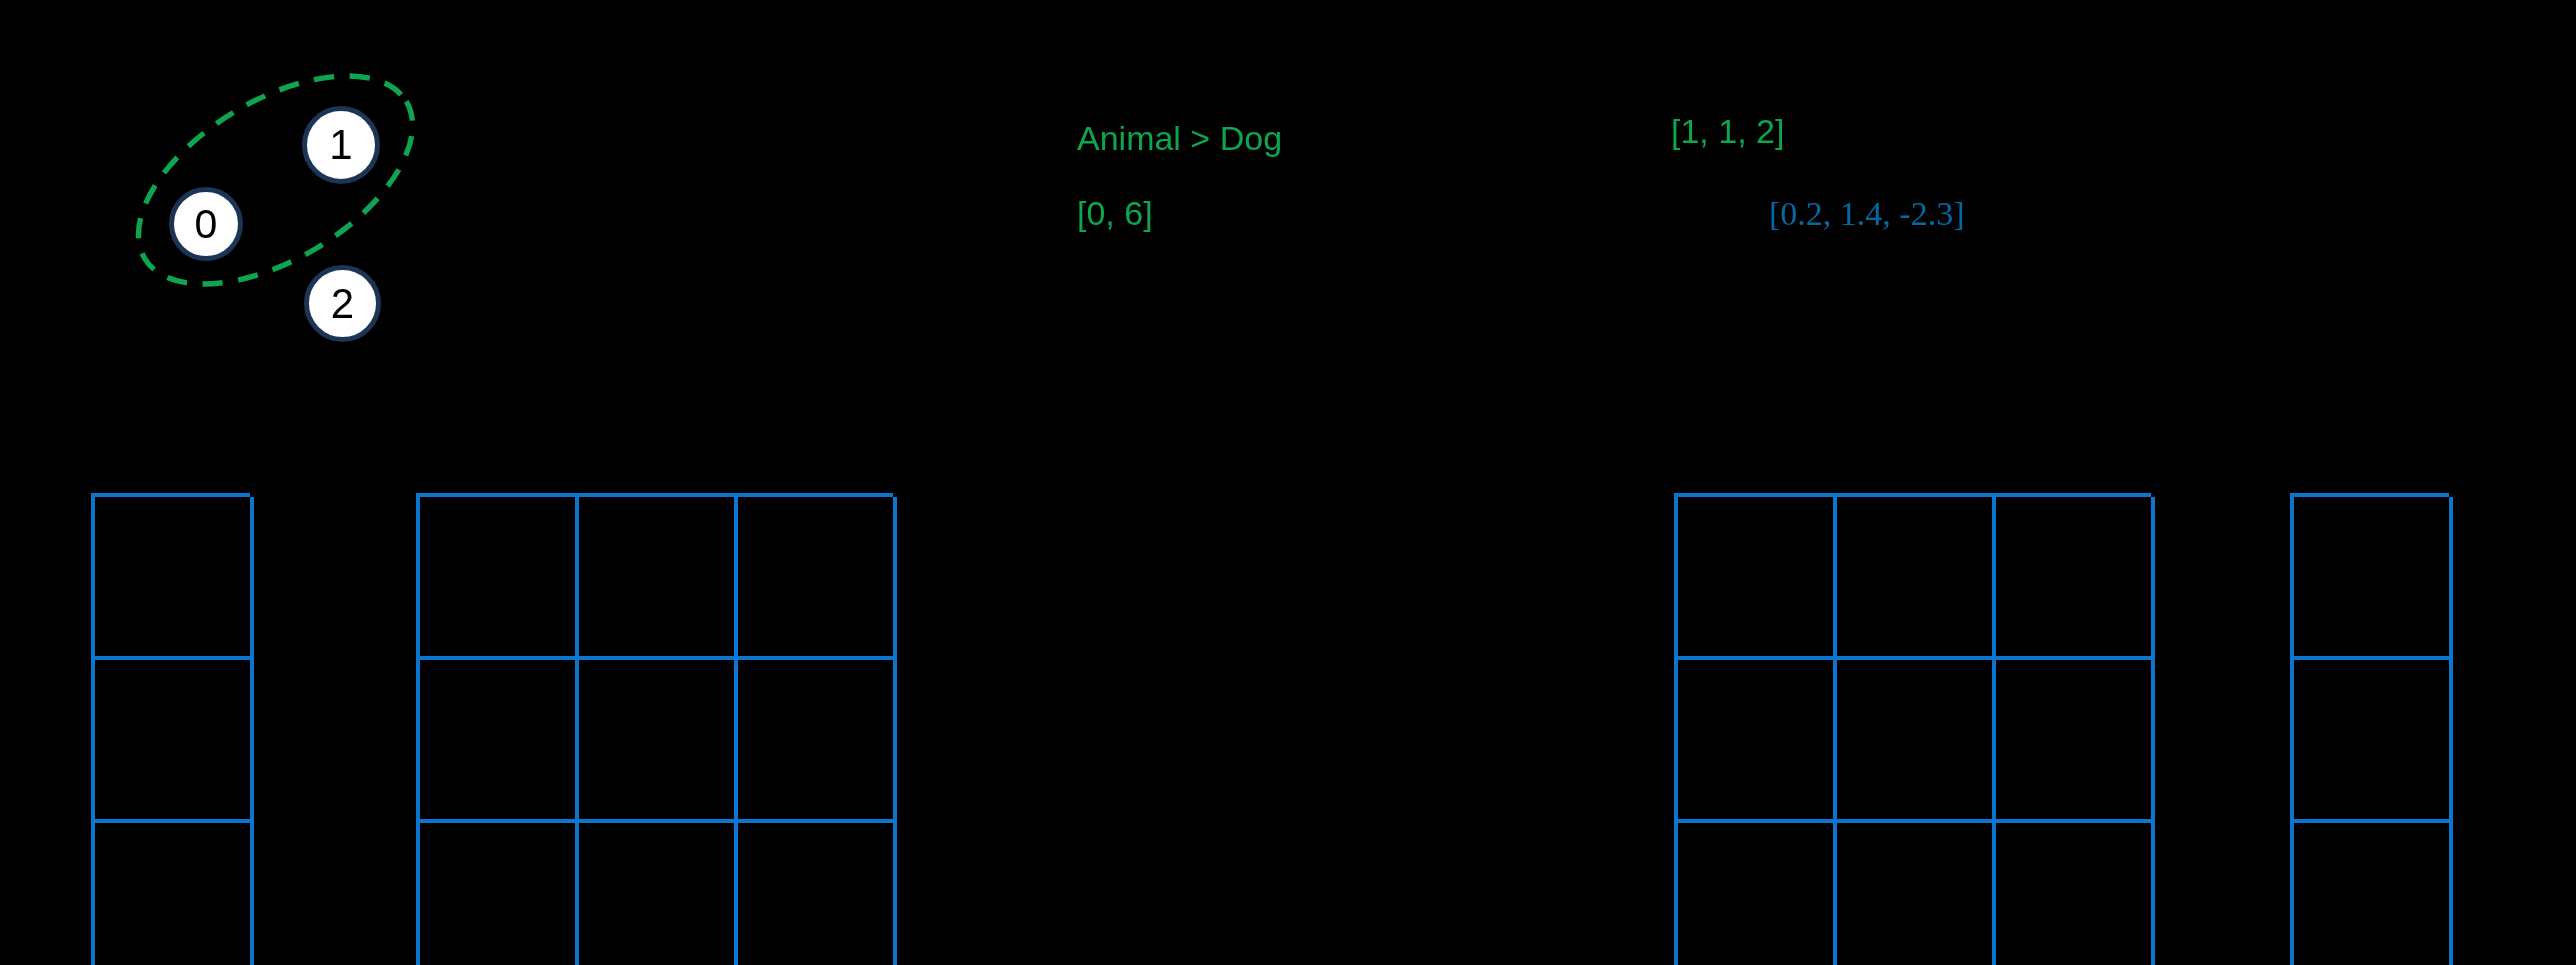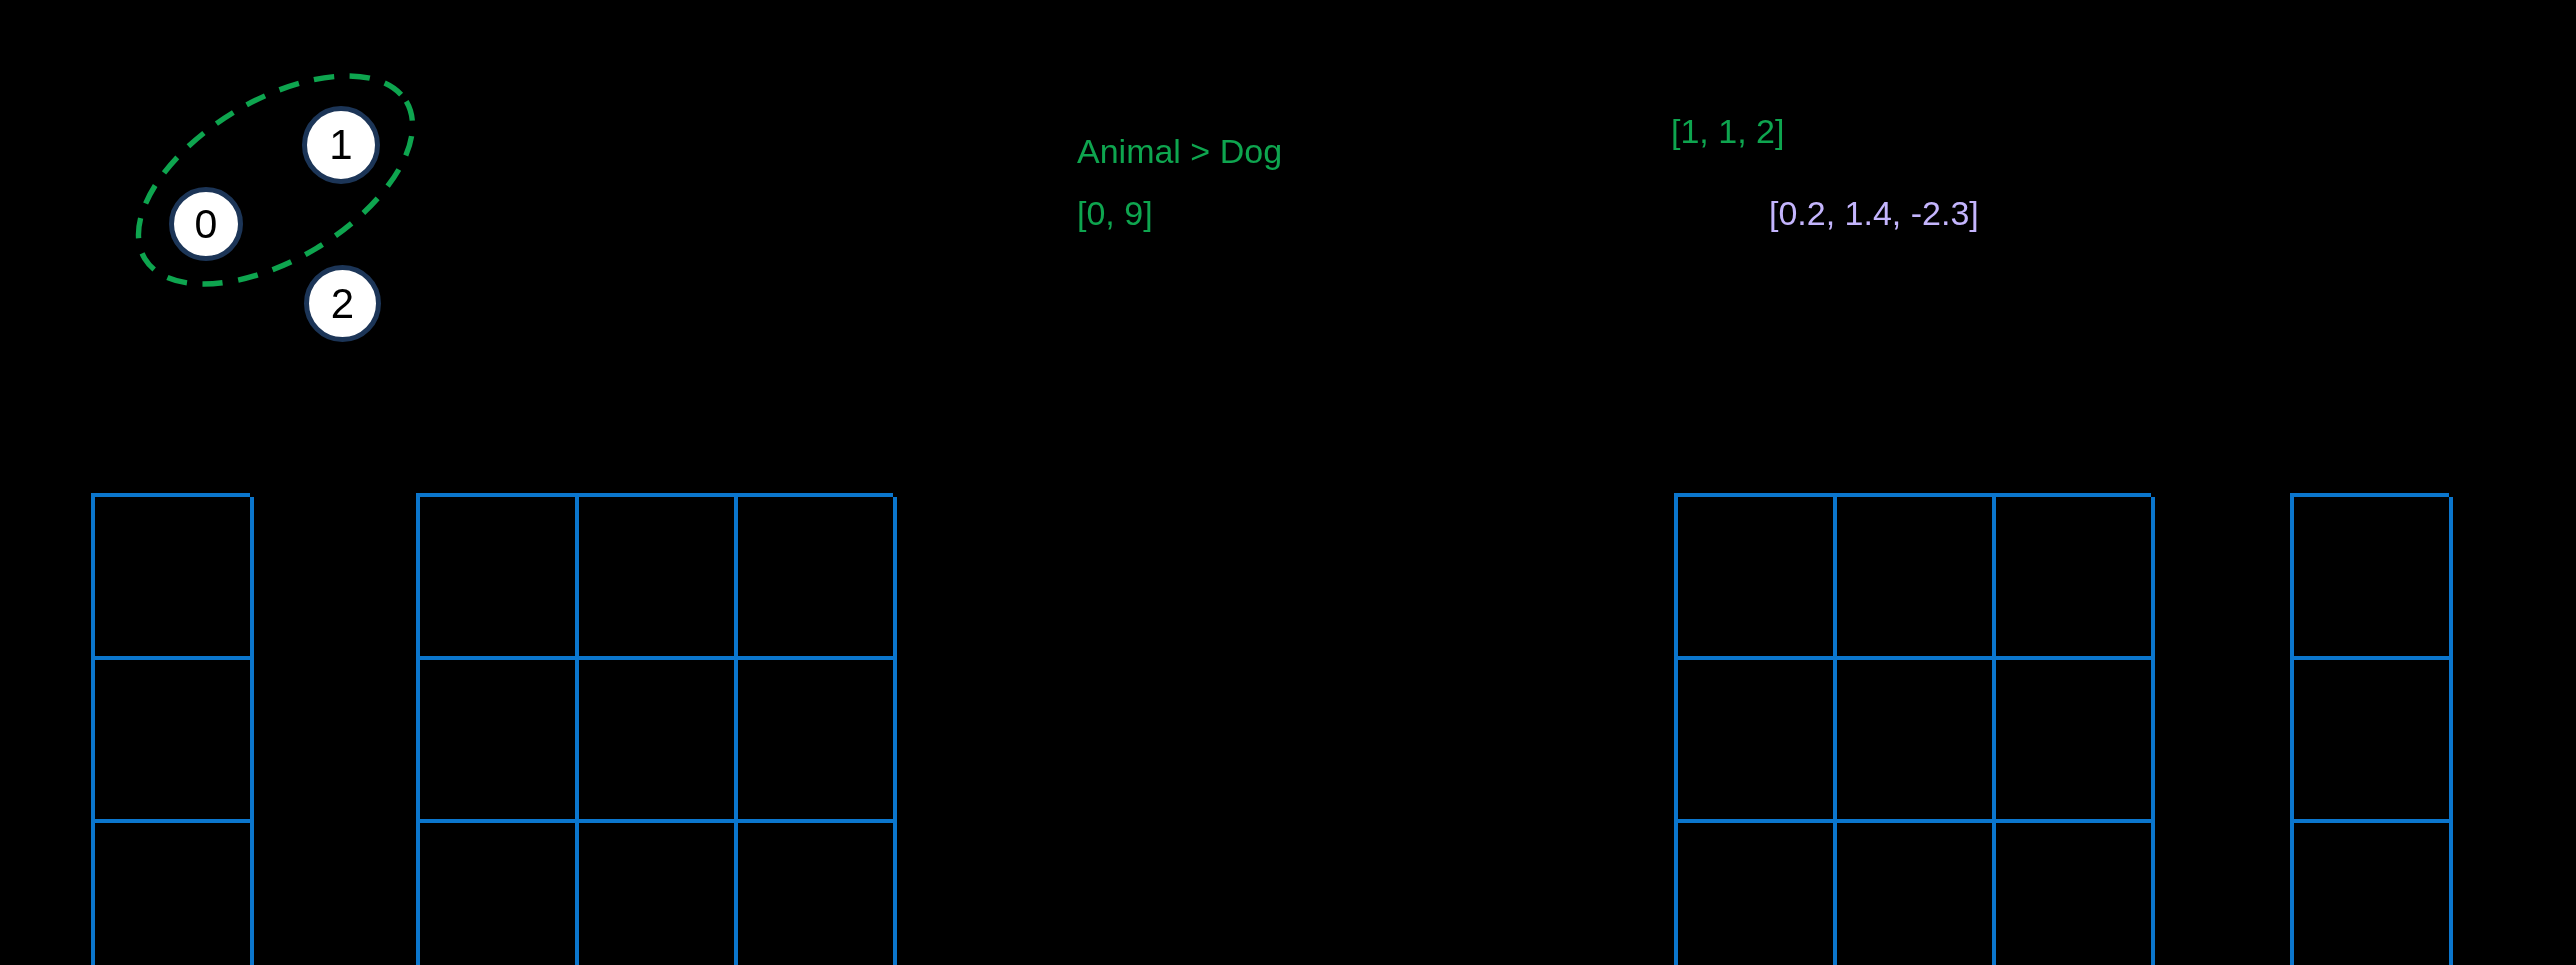--- a/index.html
+++ b/index.html
@@ -54,23 +54,23 @@
 
   
   .label {
     position: absolute;
     white-space: nowrap;
     font-family: "Liberation Sans", sans-serif;
     font-weight: 400;
     line-height: 1.1;
   }
   .label.green { color: #0ea54f; }
-  .label.blue  { color: #c4b5fd; }
+  .label.blue  { color: #0369a1; font-family: Liberation Serif, serif; }
 
-  #lbl-relation   { left: 1077px; top: 133px; font-size: 34px; }
+  #lbl-relation   { left: 1077px; top: 120px; font-size: 34px; }
   #lbl-relation-v { left: 1077px; top: 195px; font-size: 34px; }
   #lbl-onehot     { left: 1671px; top: 113px; font-size: 34px; }
   #lbl-embedding  { left: 1769px; top: 195px; font-size: 34px; }
 
   
   .matrix {
     position: absolute;
     display: grid;
     box-sizing: border-box;
     border-top: 4.2px solid #0b76cd;
@@ -130,21 +130,21 @@
   </div>
   <div class="node" id="node-1">
     <span>1</span>
   </div>
   <div class="node" id="node-2">
     <span>2</span>
   </div>
 
   <div class="label green" id="lbl-relation">Animal &gt; Dog</div>
 
-  <div class="label green" id="lbl-relation-v">[0, 9]</div>
+  <div class="label green" id="lbl-relation-v">[0, 6]</div>
 
   <div class="label green" id="lbl-onehot">[1, 1, 2]</div>
 
   <div class="label blue" id="lbl-embedding">[0.2, 1.4, -2.3]</div>
 
   <div class="matrix" id="matrix-left-vector">
     <div class="cell"></div>
     <div class="cell"></div>
     <div class="cell"></div>
   </div>

